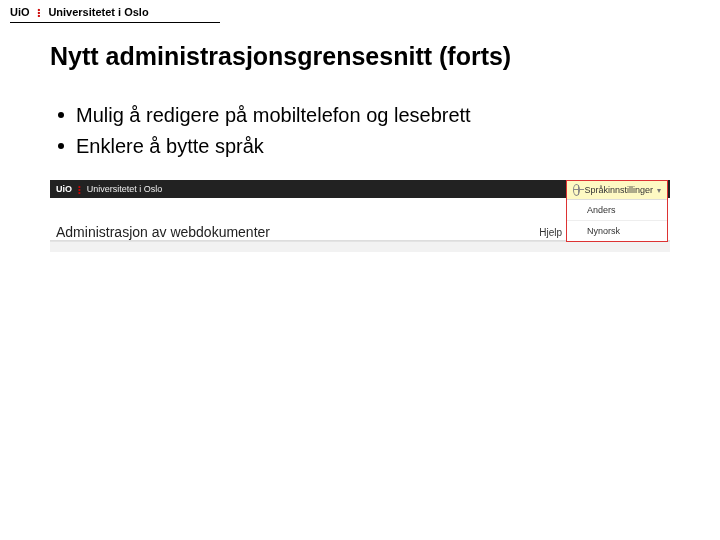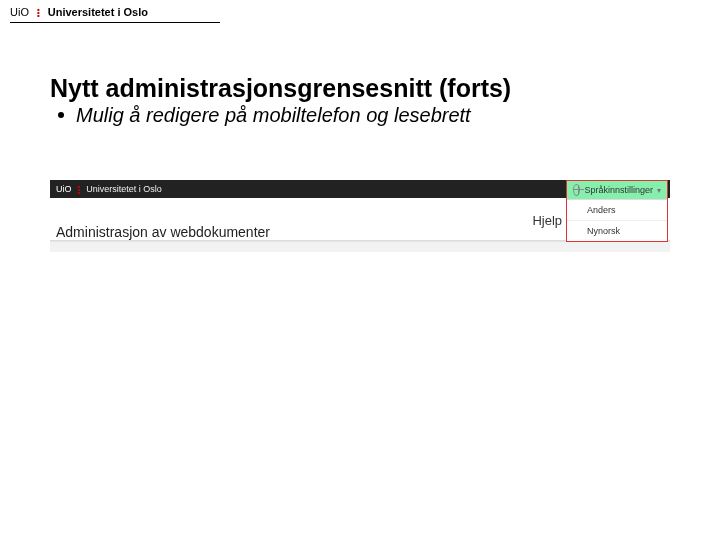--- a/index.html
+++ b/index.html
@@ -8,33 +8,33 @@
     font-family:Arial,Helvetica,sans-serif;
     background:#fff;color:#000;
     position:relative;
   }
   
   .slide-logo{
     position:absolute;left:10px;top:6px;
     display:flex;align-items:center;gap:6px;
     font-size:11px;font-weight:bold;color:#000;
   }
-  .uio-mark{font-weight:400;}
+  .uio-mark{font-weight:700;}
   .uio-colons{display:inline-flex;flex-direction:column;line-height:3px;font-size:8px;color:#c00;margin:0 2px;}
   .slide-logo-br{position:absolute;left:10px;top:22px;width:210px;border-top:1px solid #000;}
   
   .title{
     position:absolute;left:50px;top:42px;
-    font-size:25px;font-weight:bold;margin-top:32px;
+    font-size:25px;font-weight:bold;
   }
   .bullets{
     position:absolute;left:58px;top:100px;
     font-size:20px;line-height:1.55;
   }
-  .bullets .b{display:flex;gap:12px;font-style:italic;}
+  .bullets .b{display:flex;gap:12px;}
   .bullets .dot{width:6px;height:6px;border-radius:50%;background:#000;margin-top:12px;flex:none;}
   
   .shot{
     position:absolute;left:50px;top:180px;width:620px;
     font-size:10px;color:#444;
   }
   .shot-top{
     background:#222;color:#eee;height:18px;display:flex;align-items:center;
     padding:0 6px;gap:4px;font-size:9px;
   }
@@ -42,40 +42,40 @@
   .shot-body{
     background:#fff;border-bottom:1px solid #ddd;position:relative;height:42px;
   }
   .site-name{
     position:absolute;left:6px;top:4px;font-size:16px;font-weight:bold;color:#9a9a9a;
   }
   .site-sub{
     position:absolute;left:6px;top:26px;font-size:14px;color:#222;
   }
   .toolbar{
-    position:absolute;right:108px;top:0;height:44px;display:flex;align-items:center;
-    gap:10px;font-size:13px;color:#333;
+    position:absolute;right:108px;top:0;height:44px;display:flex;align-items:flex-end;
+    gap:10px;font-size:10px;color:#333;
   }
   .toolbar .row{display:flex;align-items:center;gap:6px;height:20px;}
   .toolbar .stack{display:flex;flex-direction:column;gap:2px;align-items:flex-end;}
   .toolbar a{color:#333;text-decoration:none;}
   .person-icon{width:9px;height:9px;display:inline-block;position:relative;}
   .person-icon::before{content:"";position:absolute;left:2px;top:0;width:5px;height:5px;border-radius:50%;background:#888;}
   .person-icon::after{content:"";position:absolute;left:0;top:5px;width:9px;height:5px;border-radius:3px 3px 0 0;background:#888;}
   .globe-icon{width:10px;height:10px;border:1px solid #888;border-radius:50%;display:inline-block;position:relative;}
   .globe-icon::before{content:"";position:absolute;left:4px;top:0;width:1px;height:10px;background:#888;}
   .globe-icon::after{content:"";position:absolute;left:0;top:4px;width:10px;height:1px;background:#888;}
   
   .lang-dd{
     position:absolute;right:2px;top:-18px;width:100px;
     border:1px solid #d33;background:#fff;z-index:2;
     font-size:9px;color:#333;
   }
   .lang-dd .hdr{
-    display:flex;align-items:center;gap:4px;padding:3px 6px;background:#86efac;
+    display:flex;align-items:center;gap:4px;padding:3px 6px;background:#fef9c3;
     border-bottom:1px solid #ddd;
   }
   .lang-dd .opt{padding:5px 8px 5px 20px;position:relative;}
   .lang-dd .opt+.opt{border-top:1px solid #eee;}
   .lang-dd .check::before{
     content:"✓";position:absolute;left:6px;top:4px;color:#2a7;font-size:9px;
   }
   .lang-caret{margin-left:auto;font-size:8px;color:#777;}
   .footer-strip{
     background:#f2f2f2;height:10px;border-top:1px solid #e3e3e3;
@@ -94,20 +94,24 @@
   <span>Universitetet i Oslo</span>
 </div>
 <div class="slide-logo-br"></div>
 
 <div class="title">Nytt administrasjonsgrensesnitt (forts)</div>
 
 <div class="bullets">
   <div class="b">
     <span class="dot"></span>
     <span>Mulig å redigere på mobiltelefon og lesebrett</span>
+  </div>
+  <div class="b">
+    <span class="dot"></span>
+    <span>Enklere å bytte språk</span>
   </div>
 </div>
 
 <div class="shot">
 
   <div class="shot-top">
     <span class="uio-mark">UiO</span>
     <span class="uio-colons">
         <span>•</span>
         <span>•</span>

